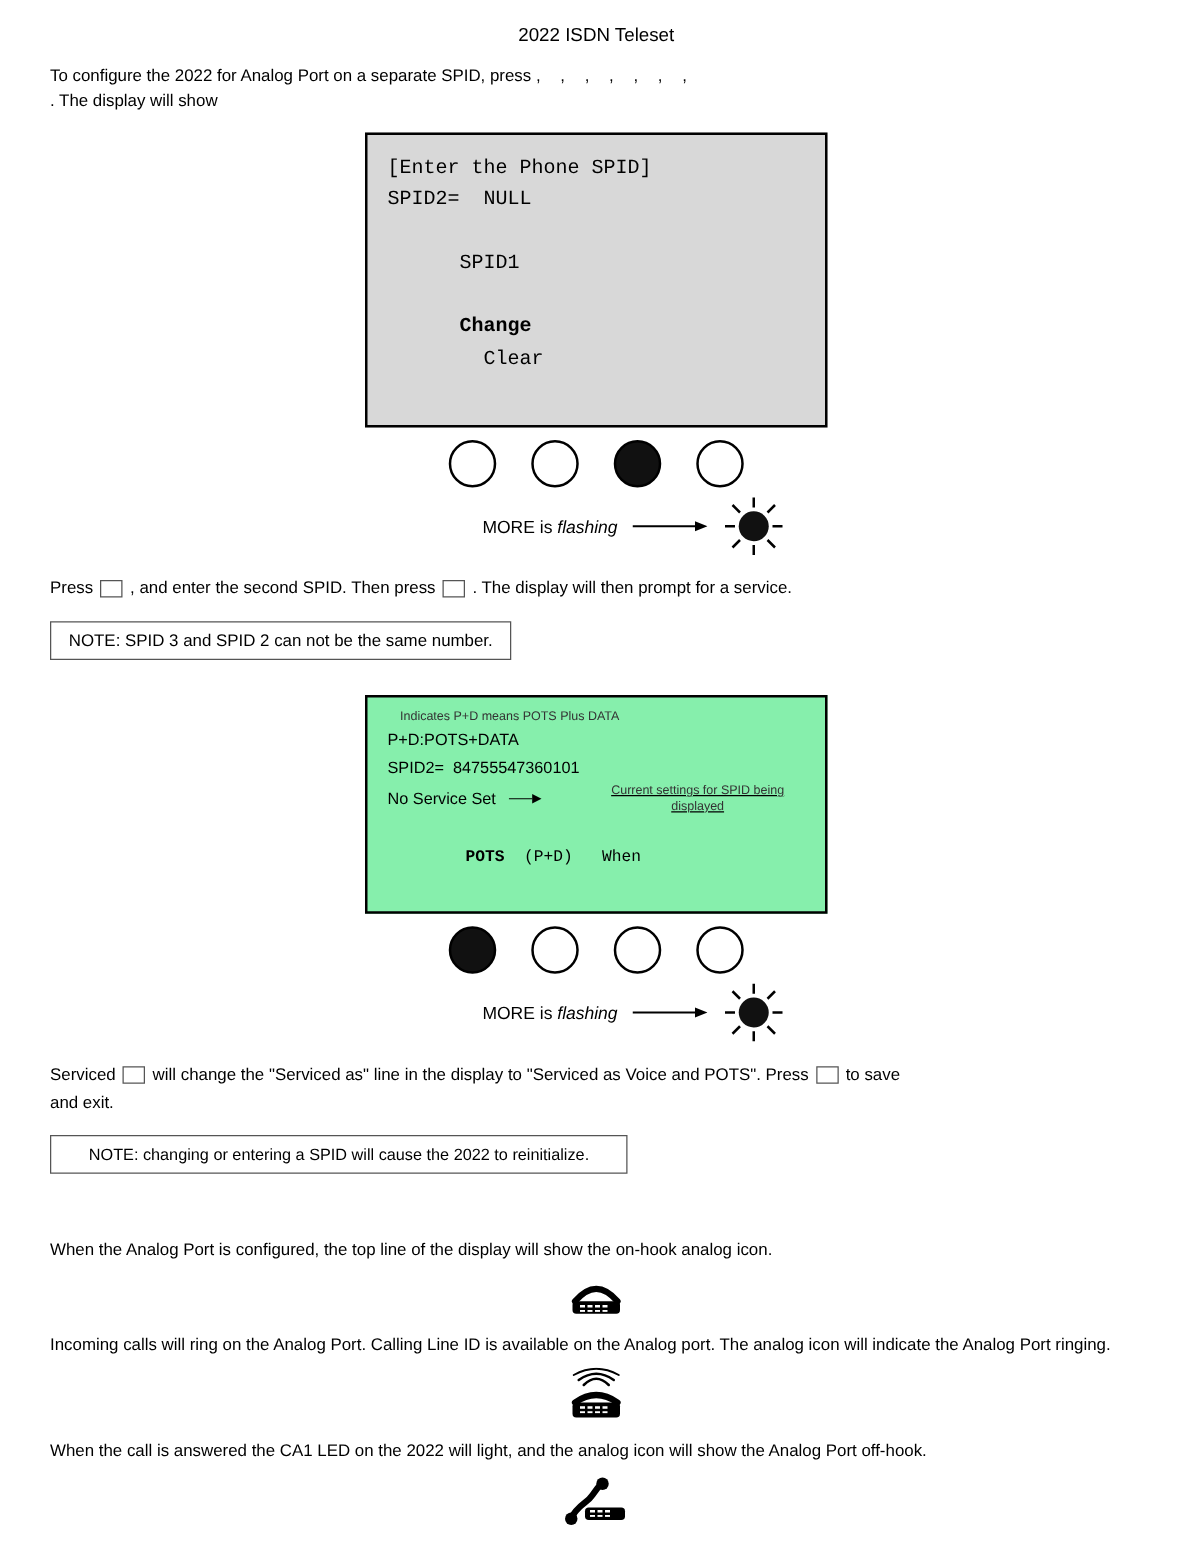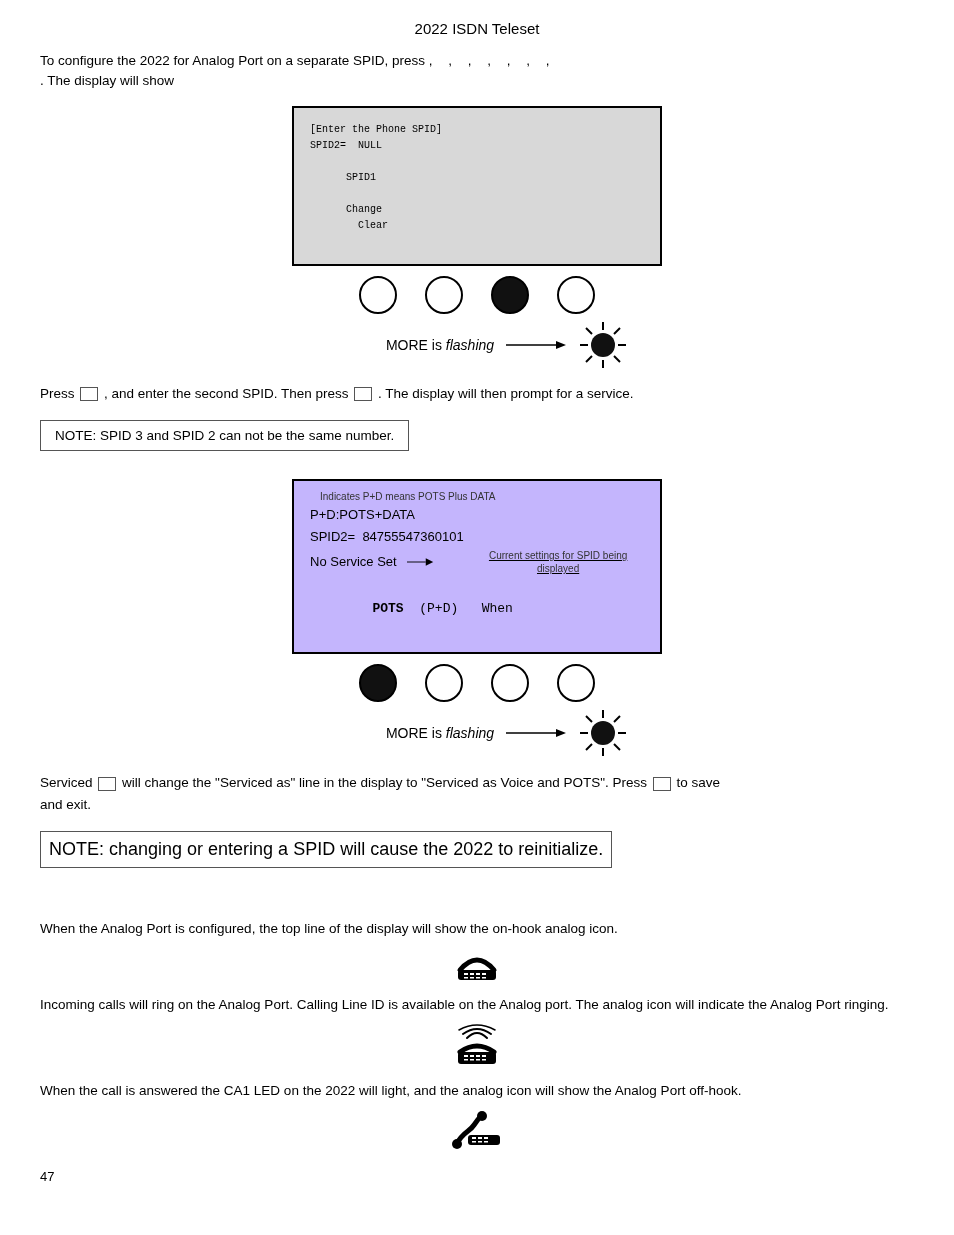--- a/index.html
+++ b/index.html
@@ -32,35 +32,35 @@
       justify-content: center;
       margin: 14px 0 6px 0;
     }
 
     .display-box {
       border: 2px solid #000;
       background: #d8d8d8;
       width: 370px;
       padding: 14px 16px 14px 16px;
       font-family: 'Courier New', Courier, monospace;
-      font-size: 10px;
+      font-size: 16px;
     }
 
     .display-box .line {
       white-space: pre;
       line-height: 1.6;
     }
 
     .display-box .line-bold {
       white-space: pre;
       line-height: 1.6;
     }
 
     .display-box .bold-word {
-      font-weight: normal;
+      font-weight: bold;
     }
 
     
     .buttons-row {
       display: flex;
       justify-content: center;
       align-items: center;
       gap: 28px;
       margin: 10px 0 6px 0;
     }
@@ -112,21 +112,21 @@
       border: 1.5px solid #555;
       padding: 7px 14px;
       font-size: 13.5px;
       display: inline-block;
       margin: 6px 0 14px 0;
     }
 
     
     .display-box2 {
       border: 2px solid #000;
-      background: #c4b5fd;
+      background: #86efac;
       width: 370px;
       padding: 10px 16px 10px 16px;
       font-family: 'Courier New', Courier, monospace;
       font-size: 13px;
     }
 
     .display-box2 .caption-line {
       font-size: 10px;
       font-family: Arial, sans-serif;
       color: #333;
@@ -155,22 +155,22 @@
     
     .pressing-text {
       font-size: 13.5px;
       line-height: 1.6;
       margin: 10px 0;
     }
 
     
     .note-box2 {
       border: 1.5px solid #555;
-      padding: 7px 8px;
-      font-size: 18px;
+      padding: 7px 30px;
+      font-size: 13px;
       display: inline-block;
       margin: 6px 0 20px 0;
     }
 
     .section-gap {
       height: 20px;
     }
 
     .analog-text {
       font-size: 13.5px;

